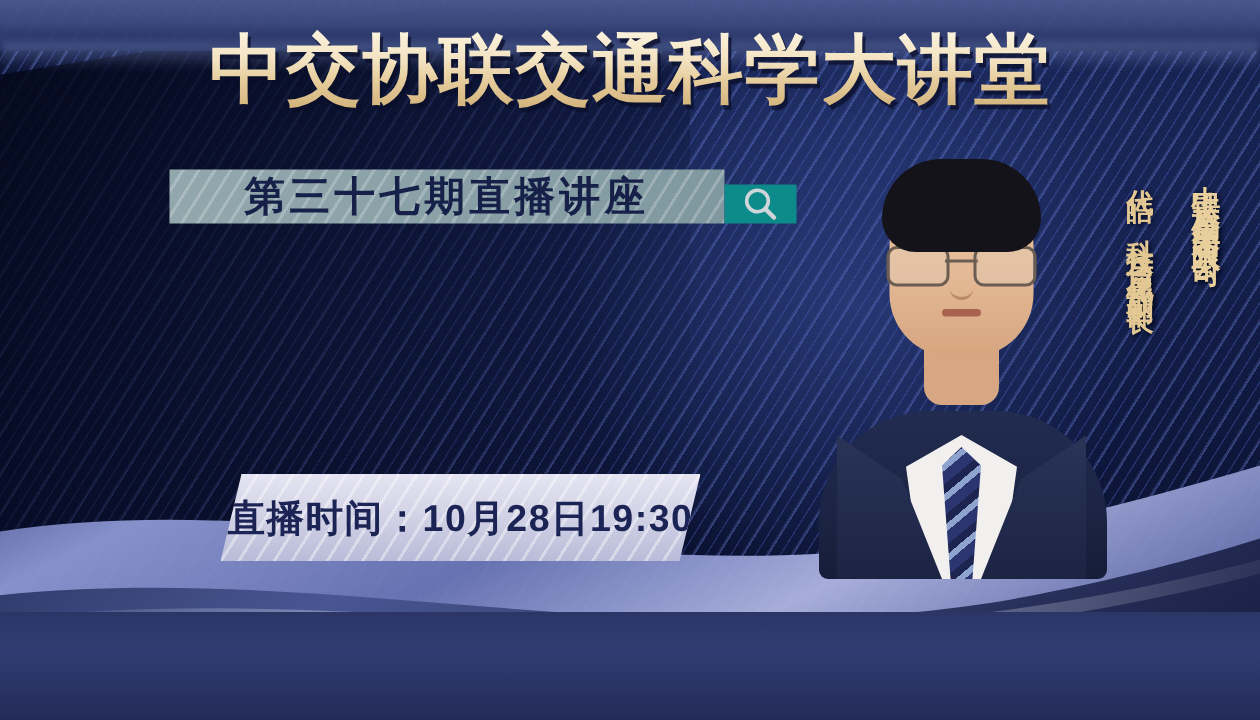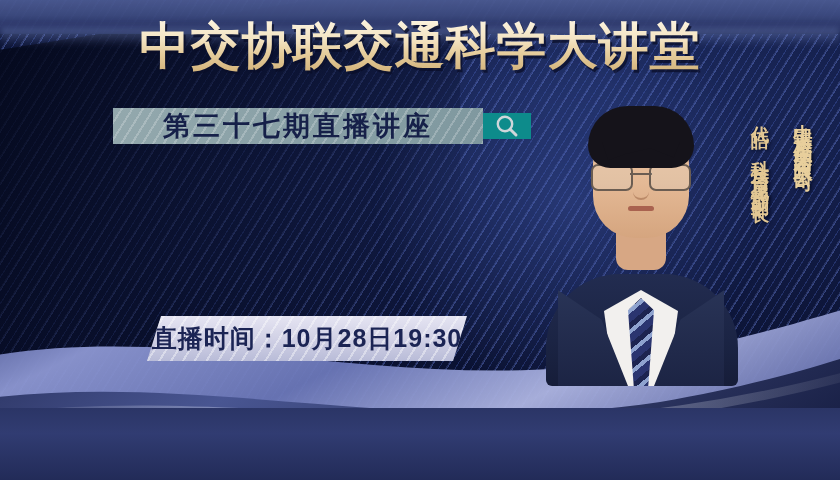--- a/index.html
+++ b/index.html
@@ -118,21 +118,21 @@
   }
 
   
   .subtitle-wrap {
     position: absolute;
     left: 113px;
     top: 103px;
     width: 418px;
     height: 46px;
     display: flex;
-    align-items: center;
+    align-items: flex-end;
   }
   .subtitle-bar {
     position: relative;
     flex: 1;
     background: linear-gradient(100deg, #93a8ad 0%, #8ba2a8 40%, #7f989f 100%);
     display: flex;
     align-items: center;
     justify-content: center;
     overflow: hidden;
   }
@@ -178,21 +178,21 @@
     letter-spacing: 2px;
     text-shadow: 1px 2px 3px rgba(4,8,26,.8);
   }
 
   
   .time-bar {
     position: absolute;
     left: 147px;
     top: 316px;
     width: 320px;
-    height: 45px;
+    height: 58px;
     display: flex;
     align-items: center;
     justify-content: center;
     background: linear-gradient(180deg, #e5e4f2 0%, #d2d2e6 48%, #b9bcd8 100%);
     clip-path: polygon(14px 0, 100% 0, calc(100% - 14px) 100%, 0 100%);
     box-shadow: 0 3px 10px rgba(4,8,26,.55);
   }
   .time-bar:before {
     content: "";
     position: absolute;

